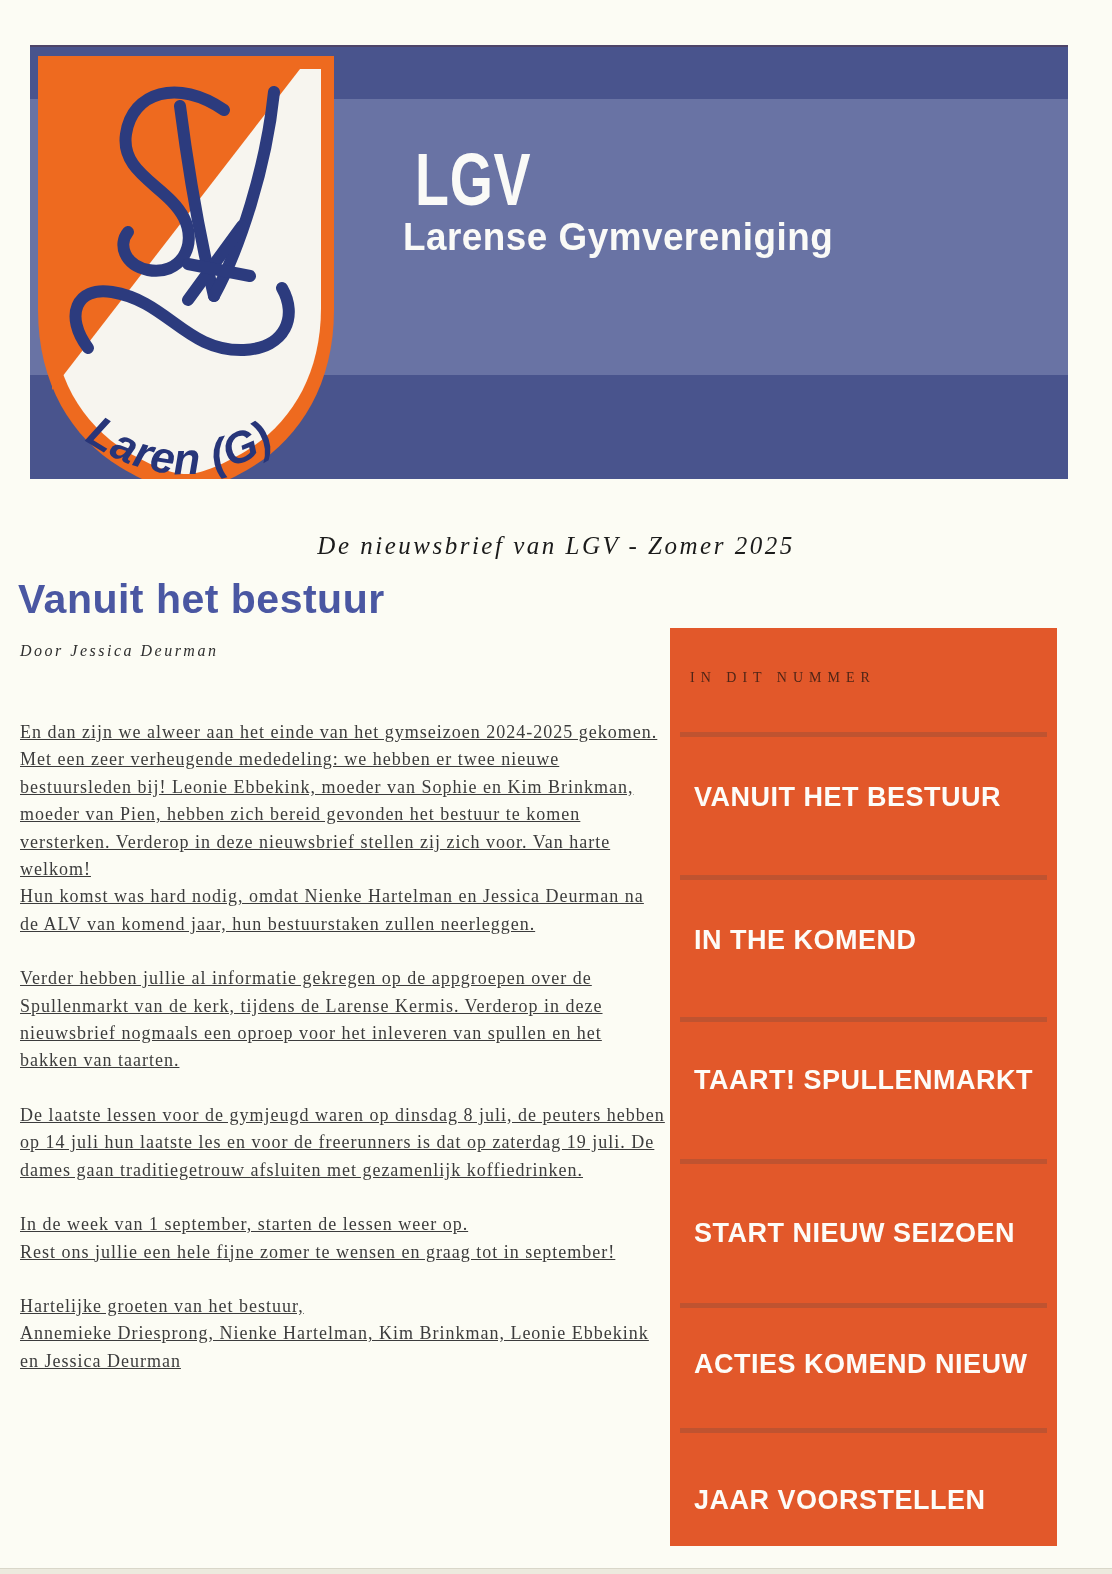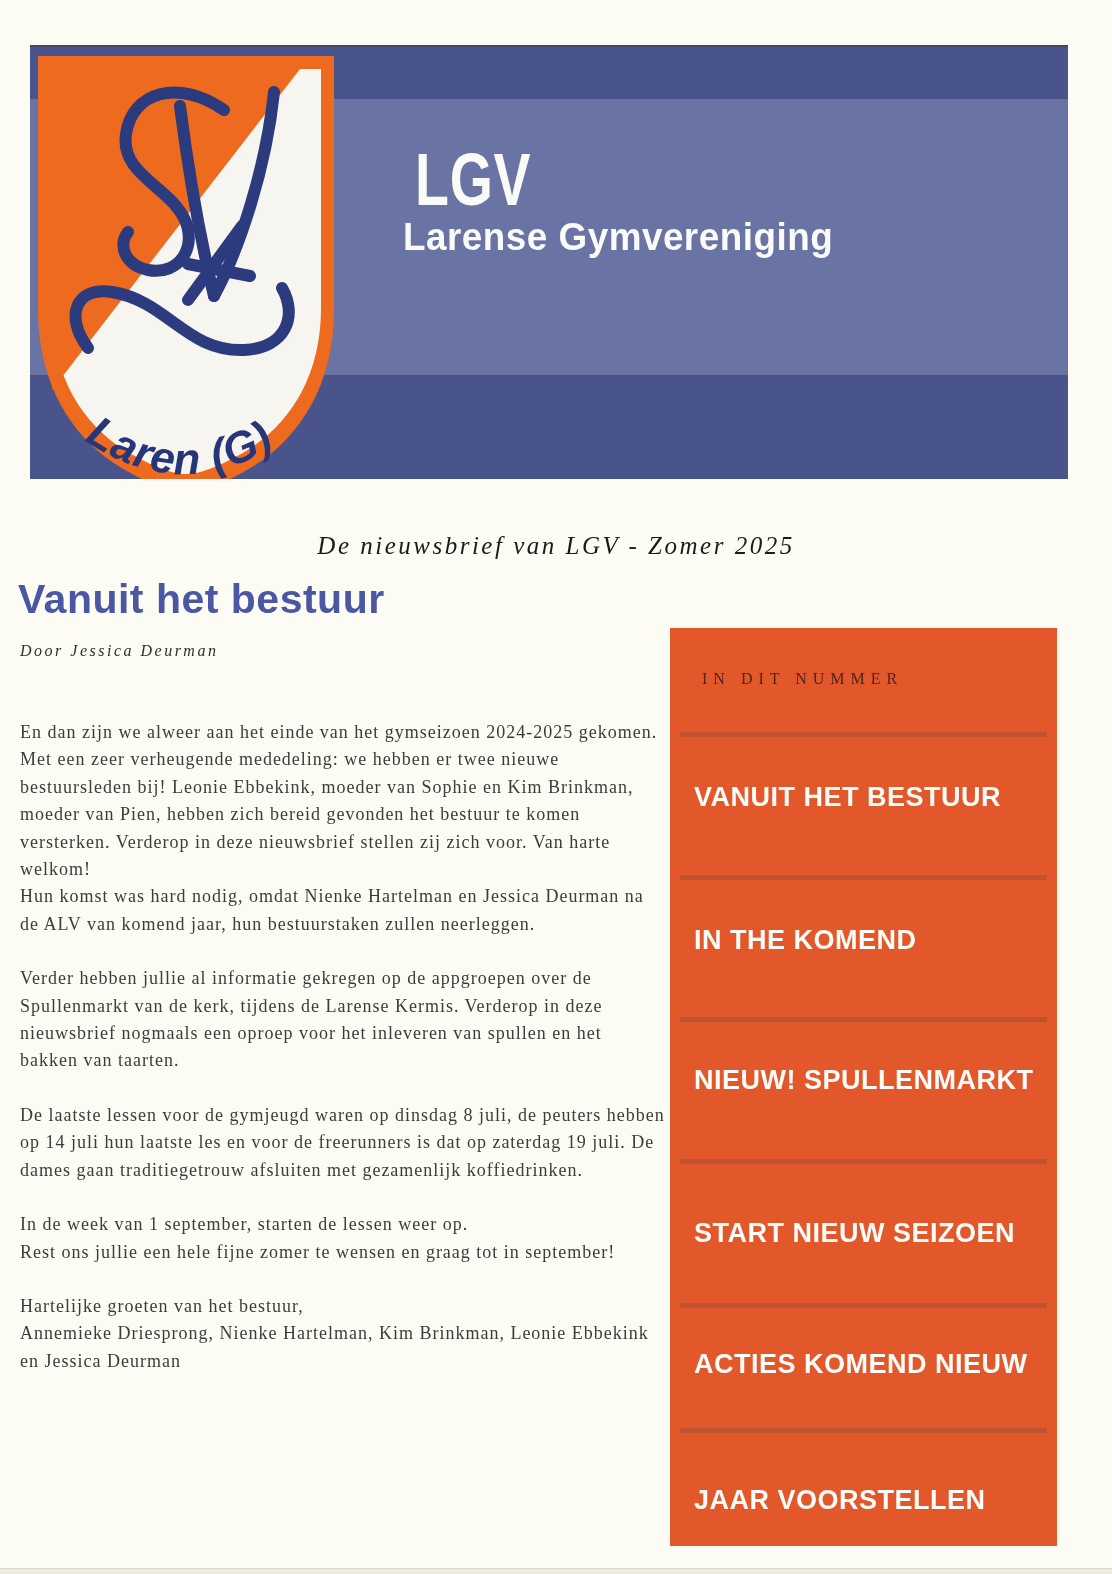--- a/index.html
+++ b/index.html
@@ -48,32 +48,32 @@
     position:absolute; left:20px; top:642px; margin:0;
     font-style:italic; font-size:16px; letter-spacing:2.5px; color:#2f2f2f;
   }
 
   
   .article-body {
     position:absolute; left:20px; top:719px; width:645px;
     font-size:18px; line-height:27.4px; letter-spacing:1px;
     color:#3c3c3c;
   }
-  .article-body p { margin:0 0 27px 0; white-space:pre-line; }
+  .article-body p { margin:0 0 27px 0; white-space:pre-line;text-decoration:underline; }
   .article-body p:last-child { margin-bottom:12px; }
 
   
   .sidebar {
     position:absolute; left:670px; top:628px; width:387px; height:918px;
     background:#e2582a;
   }
   .sb-title {
-    position:absolute; left:32px; top:42px; margin:0;
+    position:absolute; left:20px; top:42px; margin:0;
     font-family:"Liberation Serif", serif; font-weight:normal;
-    font-size:16px; letter-spacing:6px; color:#4f2517;
+    font-size:14px; letter-spacing:6px; color:#4f2517;
   }
   .sb-divider {
     position:absolute; left:10px; width:367px; height:5px; background:#bf5330;
   }
   .sb-item {
     position:absolute; left:24px; width:350px; margin:0;
     font-family:"Liberation Sans", sans-serif; font-weight:800;
     font-size:27px; letter-spacing:0.5px; color:#fdfcf8; line-height:1.1;
   }
 
@@ -138,21 +138,21 @@
   <div class="sidebar">
     <p class="sb-title">IN DIT NUMMER</p>
 
     <div class="sb-divider" style="top:104px"></div>
     <p class="sb-item" style="top:155px">VANUIT HET BESTUUR</p>
 
     <div class="sb-divider" style="top:247px"></div>
     <p class="sb-item" style="top:298px">IN THE KOMEND</p>
 
     <div class="sb-divider" style="top:389px"></div>
-    <p class="sb-item" style="top:438px">NIEUW! SPULLENMARKT</p>
+    <p class="sb-item" style="top:438px">TAART! SPULLENMARKT</p>
 
     <div class="sb-divider" style="top:531px"></div>
     <p class="sb-item" style="top:591px">START NIEUW SEIZOEN</p>
 
     <div class="sb-divider" style="top:675px"></div>
     <p class="sb-item" style="top:722px">ACTIES KOMEND NIEUW</p>
 
     <div class="sb-divider" style="top:800px"></div>
     <p class="sb-item" style="top:858px">JAAR VOORSTELLEN</p>
   </div>

